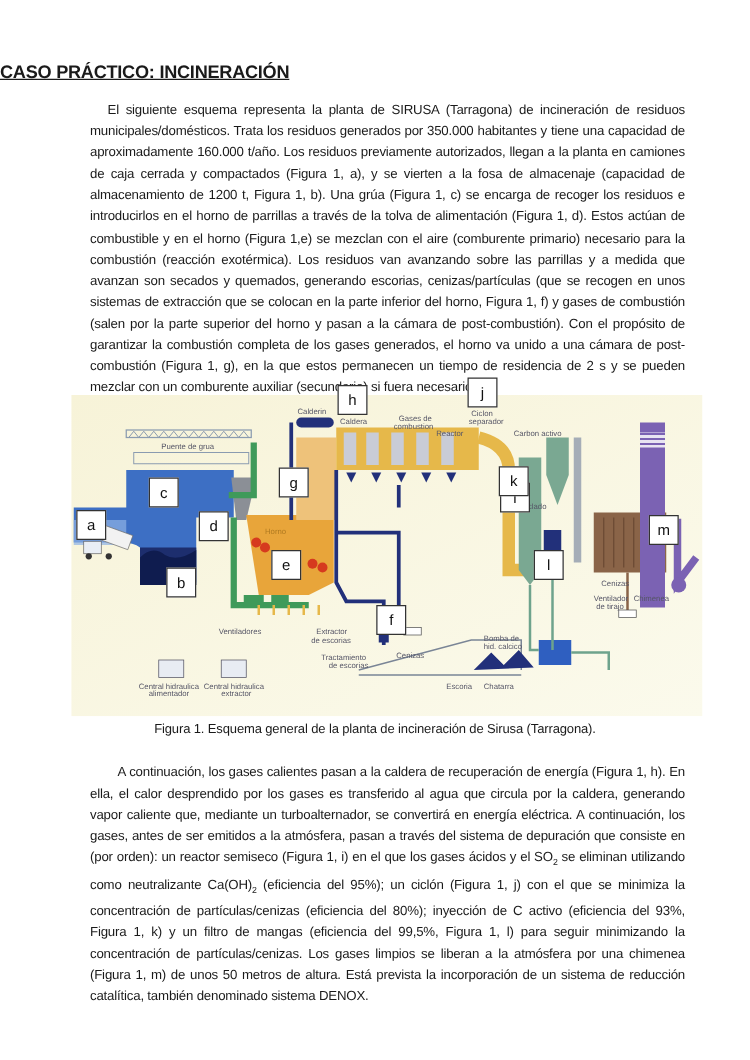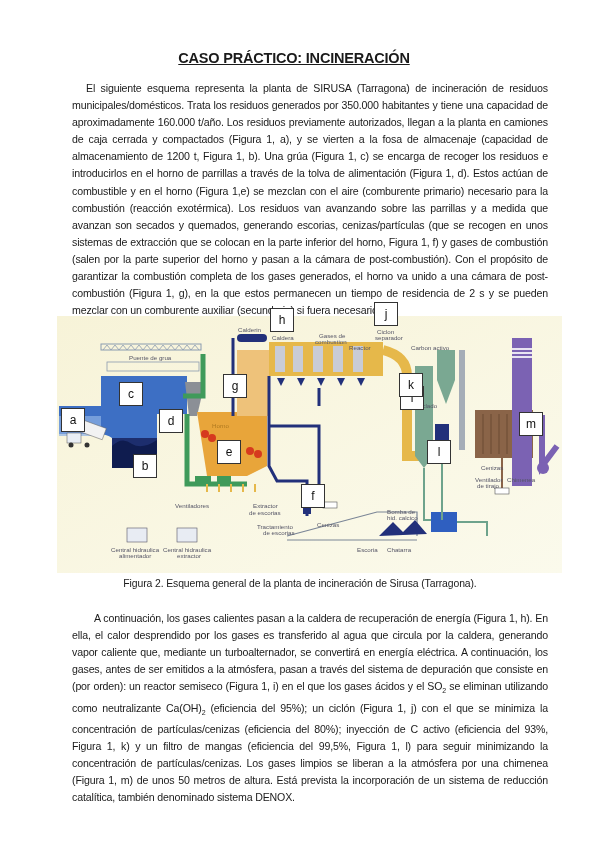--- a/index.html
+++ b/index.html
@@ -1,18 +1,18 @@
 <!DOCTYPE html>
 <html><head>
 <meta charset="utf-8">
 <style>
   html, body { margin:0; padding:0; background:#ffffff; }
   body { width:600px; height:848px; position:relative; overflow:hidden;
          font-family:"Liberation Sans", sans-serif; color:#1a1a1a; }
-  .title { position:absolute; top:50px; left:0; width:588px; text-align:center;
+  .title { position:absolute; top:50px; left:0; width:588px; 
            font-weight:bold; font-size:14.5px; text-decoration:underline; letter-spacing:-0.2px; }
   .para { position:absolute; left:72px; width:476px; font-size:10.6px; line-height:17.1px;
           text-align:justify; letter-spacing:-0.15px; }
   .para p { margin:0; }
   .p1 { top:80px; text-indent:14px; }
   .p2 { top:610px; text-indent:22px; }
   .caption { position:absolute; top:578px; left:0; width:600px; text-align:center; font-size:10.4px; letter-spacing:-0.1px; }
   .figure { position:absolute; left:57px; top:316px; width:505px; height:257px; }
   .lbl { position:absolute; background:#fff; border:1px solid #333; font-size:12px; text-align:center;
          line-height:22px; width:22px; height:22px; color:#111; }
@@ -179,17 +179,17 @@
   <div class="lbl" style="left:244px;top:168px;">f</div>
   <div class="lbl" style="left:166px;top:58px;">g</div>
   <div class="lbl" style="left:213px;top:-8px;">h</div>
   <div class="lbl" style="left:343px;top:70px;">i</div>
   <div class="lbl" style="left:317px;top:-14px;">j</div>
   <div class="lbl" style="left:342px;top:57px;">k</div>
   <div class="lbl" style="left:370px;top:124px;">l</div>
   <div class="lbl" style="left:462px;top:96px;">m</div>
 </div>
 
-<div class="caption">Figura 2. Esquema general de la planta de incineración de Sirusa (Tarragona).</div>
+<div class="caption">Figura 1. Esquema general de la planta de incineración de Sirusa (Tarragona).</div>
 
 <div class="para p2">
   <p><span>A continuación, los gases calientes pasan a la caldera de recuperación de energía (Figura 1, h). En ella, el calor desprendido por los gases es transferido al agua que circula por la caldera, generando vapor caliente que, mediante un turboalternador, se convertirá en energía eléctrica. A continuación, los gases, antes de ser emitidos a la atmósfera, pasan a través del sistema de depuración que consiste en (por orden): un reactor semiseco (Figura 1, i) en el que los gases ácidos y el SO</span><sub>2</sub><span> se eliminan utilizando como neutralizante Ca(OH)</span><sub>2</sub><span> (eficiencia del 95%); un ciclón (Figura 1, j) con el que se minimiza la concentración de partículas/cenizas (eficiencia del 80%); inyección de C activo (eficiencia del 93%, Figura 1, k) y un filtro de mangas (eficiencia del 99,5%, Figura 1, l) para seguir minimizando la concentración de partículas/cenizas. Los gases limpios se liberan a la atmósfera por una chimenea (Figura 1, m) de unos 50 metros de altura. Está prevista la incorporación de un sistema de reducción catalítica, también denominado sistema DENOX.</span></p>
 </div>
 
 </body></html>

